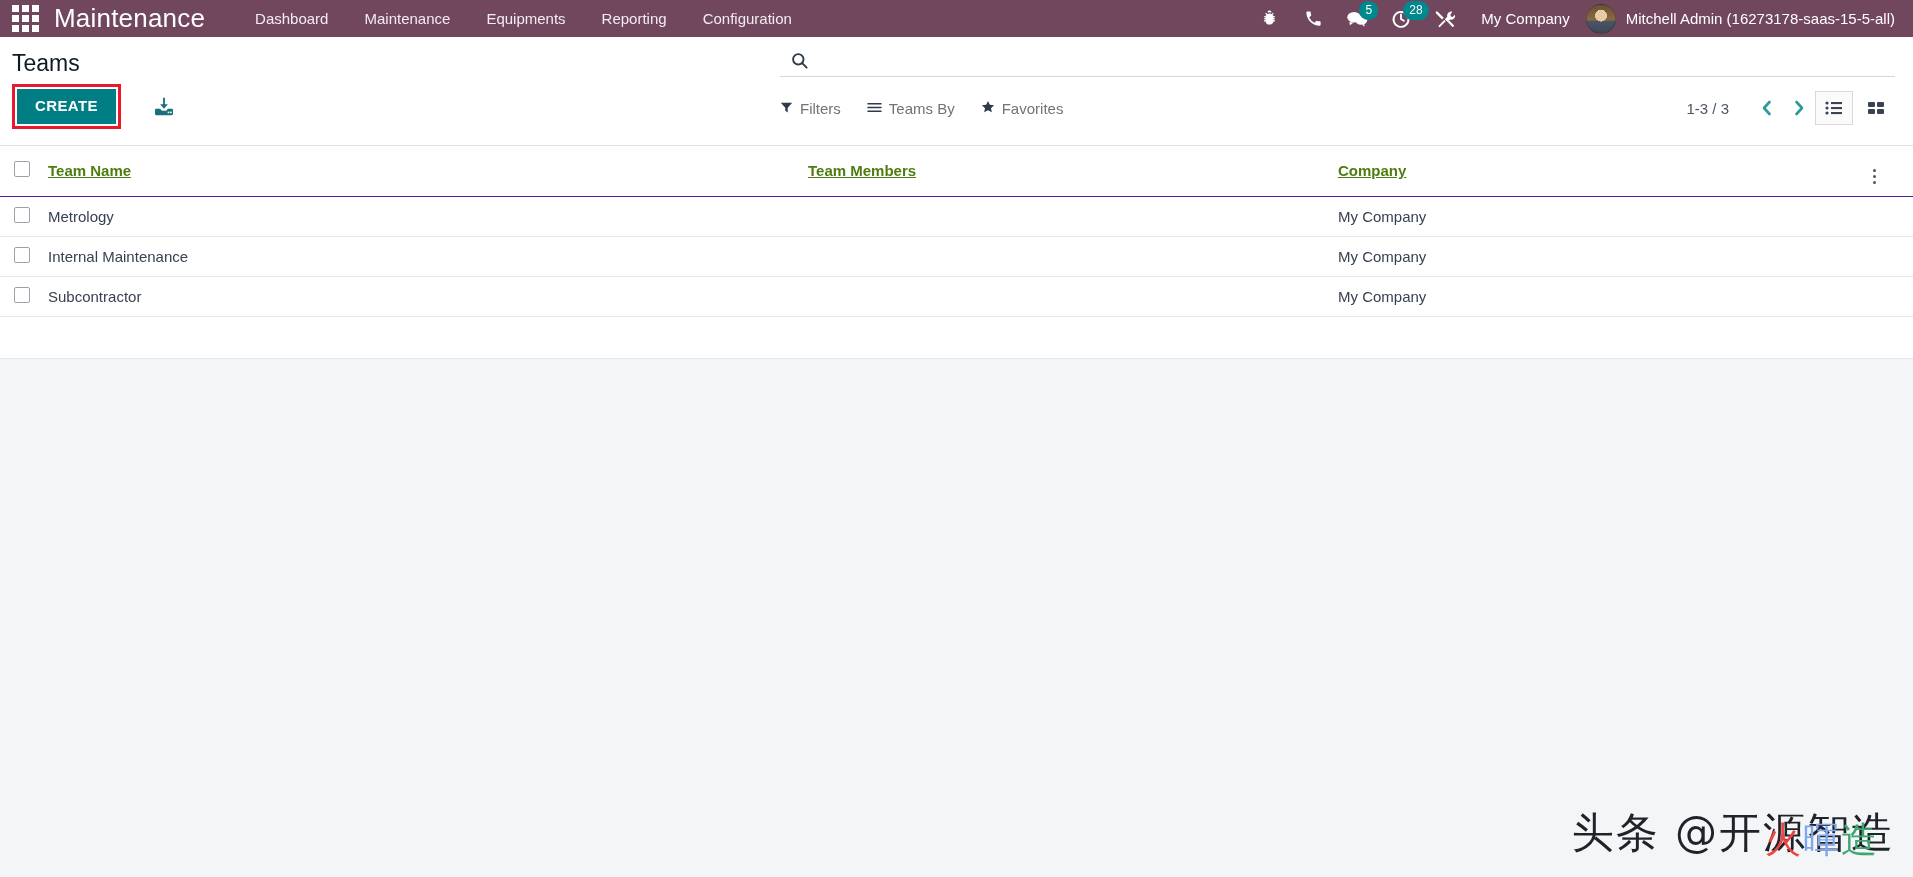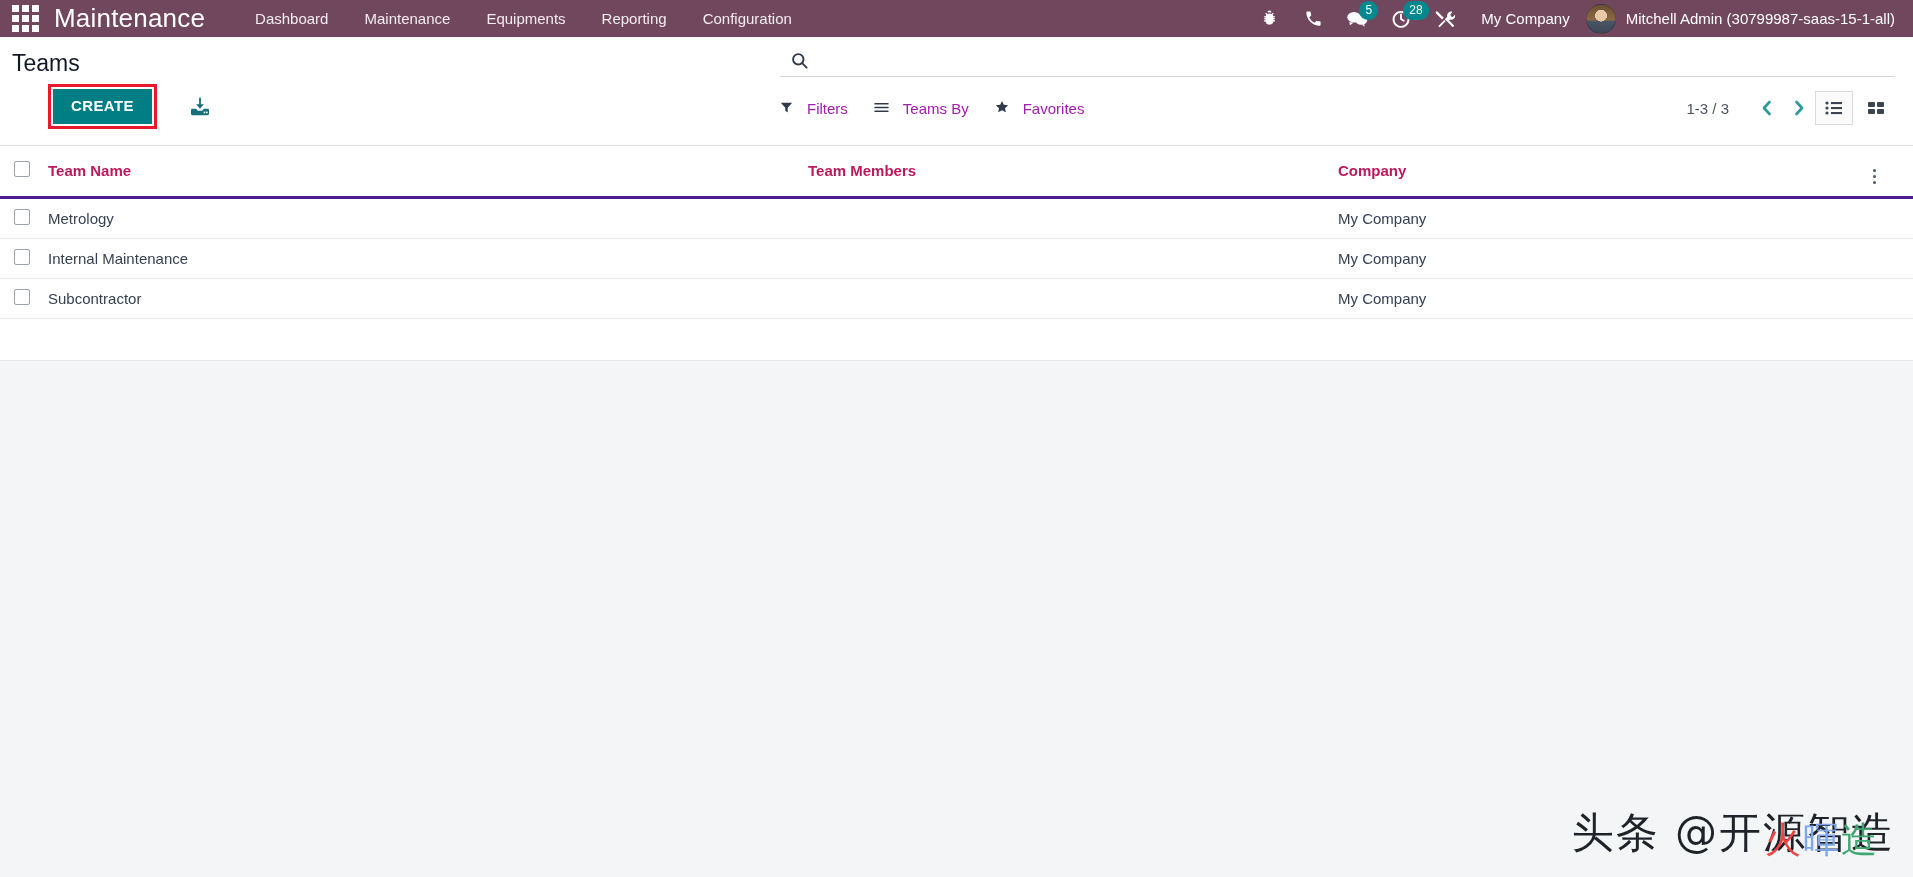--- a/index.html
+++ b/index.html
@@ -96,21 +96,21 @@
     align-items: flex-start;
   }
   .cp-left { width: 780px; padding: 14px 0 0 12px; }
   .page-title {
     font-size: 23px;
     color: #111827;
     font-weight: 400;
     line-height: 1.1;
     margin-bottom: 8px;
   }
-  .btn-area { display: flex; align-items: center; gap: 32px; padding-bottom: 16px; margin-left: 36px; }
+  .btn-area { display: flex; align-items: center; gap: 32px; padding-bottom: 16px; }
   .create-wrap {
     border: 3px solid #e8192c;
     padding: 1px;
     display: inline-block;
     line-height: 0;
   }
   .btn-create {
     background: #017e84;
     color: #ffffff;
     font-size: 15px;
@@ -138,22 +138,22 @@
   }
   .search-input::placeholder { color: #9ca3af; }
   .search-icon { cursor: pointer; padding-left: 10px; line-height: 0; }
 
   .tools-row {
     display: flex;
     align-items: center;
     padding: 14px 0 14px 0;
   }
   .facet {
-    display: flex; align-items: center; gap: 14px;
-    font-size: 15px; color: #a21caf;
+    display: flex; align-items: center; gap: 7px;
+    font-size: 15px; color: #737373;
     margin-right: 26px;
     cursor: pointer;
     white-space: nowrap;
   }
   .tools-spacer { flex: 1; }
   .pager {
     font-size: 15px;
     color: #4b5563;
     margin-right: 22px;
     white-space: nowrap;
@@ -175,23 +175,24 @@
   table.o-list { width: 100%; border-collapse: collapse; table-layout: fixed; }
   table.o-list th, table.o-list td {
     text-align: left;
     font-size: 15px;
     padding: 10px 0;
     border-bottom: 1px solid #e5e7eb;
     vertical-align: middle;
   }
   table.o-list th {
     font-weight: 700;
-    color: #be185d;
+    color: #4d7c0f;
     padding-top: 12px; padding-bottom: 12px;
-    border-bottom: 3px solid #4c1d95;
+    border-bottom: 1px solid #4c1d95;
+    text-decoration: underline;
   }
   .col-check { width: 48px; padding-left: 14px !important; }
   .col-name  { width: 760px; }
   .col-members { width: 530px; }
   .col-company { }
   .col-opts { width: 40px; text-align: right; padding-right: 14px !important; }
   .chk {
     width: 16px; height: 16px;
     border: 1px solid #9aa2ad;
     border-radius: 2px;
@@ -296,21 +297,21 @@
         <path d="M3 3l7.5 7.5-2 2L1 5V3zm1.6 16.8l6.6-6.6 1.6 1.6-6.6 6.6a1.1 1.1 0 0 1-1.6 0l-.3-.3a1.1 1.1 0 0 1 .3-1.3z"></path>
         <path d="M20.7 3.3a5 5 0 0 0-6 6l-3 3 3.4 3.4 3-3a5 5 0 0 0 6-6l-2.9 2.9-2.1-.6-.6-2.1z"></path>
         <path d="M15.2 15.6l1.8-1.8 5.6 5.6a1.3 1.3 0 0 1-1.8 1.8z"></path>
       </svg>
     </div>
 
     <div class="company-name">My Company</div>
 
     <div class="user-box">
       <div class="avatar"></div>
-      <div class="user-name">Mitchell Admin (30799987-saas-15-1-all)</div>
+      <div class="user-name">Mitchell Admin (16273178-saas-15-5-all)</div>
     </div>
   </div>
 
   <div class="control-panel">
     <div class="cp-row">
 
       <div class="cp-left">
         <div class="page-title">Teams</div>
         <div class="btn-area">
           <span class="create-wrap">

